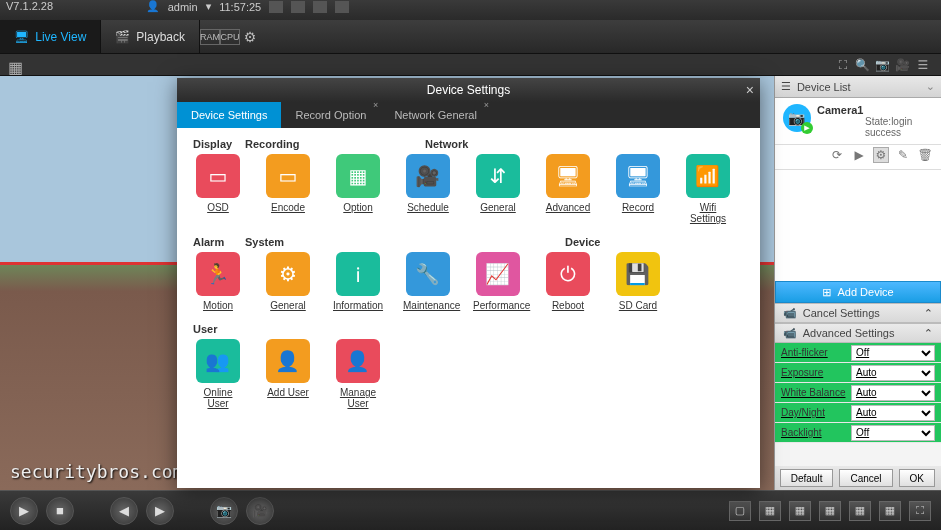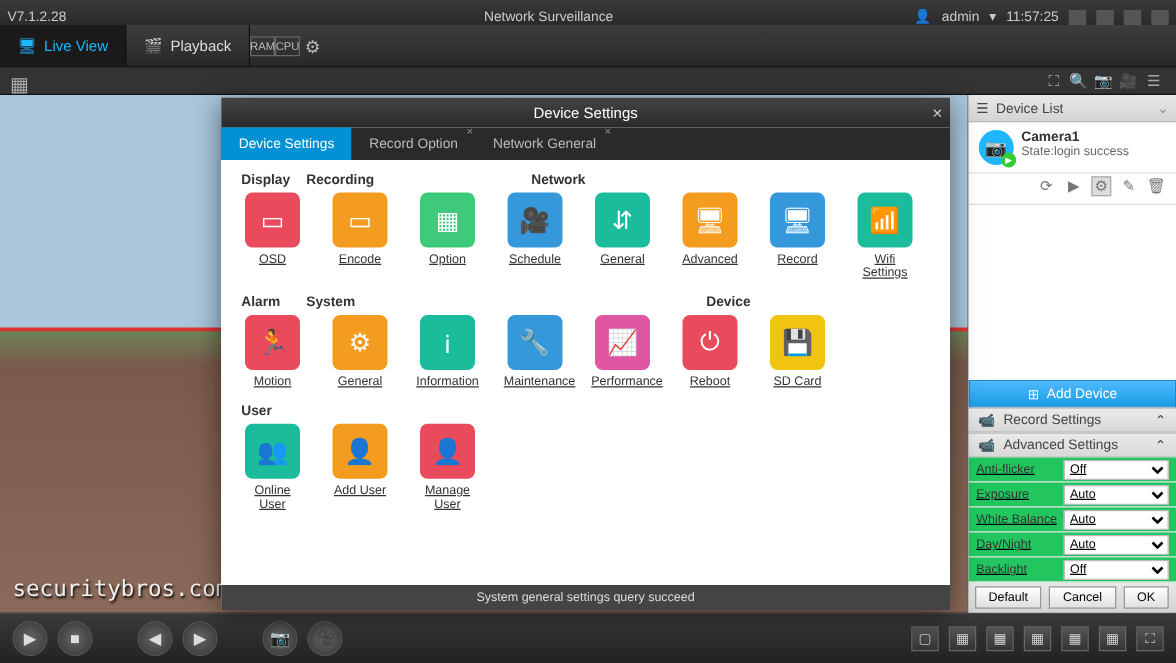--- a/index.html
+++ b/index.html
@@ -1,19 +1,19 @@
 <!DOCTYPE html>
 <html><head>
 <meta charset="utf-8">
 <style>
 * { margin:0; padding:0; box-sizing:border-box; font-family:Arial,sans-serif; }
 body { width:941px; height:530px; background:#2a2a2a; overflow:hidden; position:relative; }
 
 
-.titlebar { height:20px; background:linear-gradient(#3a3a3a,#2a2a2a); display:flex; align-items:flex-end; color:#ccc; font-size:11px; padding:0 6px; }
+.titlebar { height:20px; background:linear-gradient(#3a3a3a,#2a2a2a); display:flex; align-items:flex-start; color:#ccc; font-size:11px; padding:0 6px; }
 .titlebar .version { width:140px; }
 .titlebar .title { flex:1; text-align:center; }
 .titlebar .right { display:flex; gap:8px; align-items:center; }
 .titlebar .winbtn { width:14px; height:12px; background:#555; display:inline-block; }
 
 
 .toolbar { height:34px; background:linear-gradient(#3d3d3d,#282828); display:flex; align-items:center; color:#ddd; font-size:12px; border-bottom:1px solid #111; }
 .toolbar .tab { display:flex; align-items:center; gap:6px; padding:0 14px; height:100%; cursor:pointer; border-right:1px solid #111; }
 .toolbar .tab.active { color:#1fb6ff; background:#1a1a1a; }
 .toolbar .logo { flex:1; text-align:center; font-size:22px; font-weight:bold; color:#1fb6ff; letter-spacing:2px; }
@@ -55,48 +55,47 @@
 
 .rightpanel { width:167px; background:#f4f4f4; border-left:1px solid #999; display:flex; flex-direction:column; font-size:11px; }
 .panel-head { height:22px; background:linear-gradient(#e8e8e8,#d4d4d4); display:flex; align-items:center; padding:0 6px; border-bottom:1px solid #aaa; color:#444; }
 .panel-head .ic { margin-right:6px; }
 .panel-head .chev { margin-left:auto; color:#888; }
 .camera-item { padding:6px 8px; display:flex; gap:6px; background:#fff; border-bottom:1px solid #ddd; }
 .camera-item .cicon { width:28px; height:28px; border-radius:50%; background:#1fb6ff; display:flex; align-items:center; justify-content:center; color:#fff; font-size:14px; position:relative; }
 .camera-item .cicon::after { content:'▶'; position:absolute; bottom:-2px; right:-2px; background:#3c3; color:#fff; width:12px; height:12px; border-radius:50%; font-size:7px; display:flex; align-items:center; justify-content:center; }
 .camera-item .cinfo { flex:1; }
 .camera-item .cname { font-weight:bold; color:#333; }
-.camera-item .cstate { color:#666; font-size:10px; }
+.camera-item .cstate { color:#666; font-size:10px;margin-left:48px; }
 .camera-actions { display:flex; gap:6px; justify-content:flex-end; padding:2px 8px 6px; background:#fff; border-bottom:1px solid #ddd; }
 .camera-actions .ac { width:16px; height:16px; color:#777; display:flex; align-items:center; justify-content:center; font-size:12px; cursor:pointer; }
 .camera-actions .ac.active { background:#ddd; border:1px solid #aaa; }
 .filler { flex:1; background:#fff; }
 .add-device { height:22px; background:linear-gradient(#4db8ff,#1a9ee5); color:#fff; display:flex; align-items:center; justify-content:center; gap:6px; cursor:pointer; font-size:11px; border:1px solid #1a8acc; }
 .collapse-row { height:20px; background:linear-gradient(#eaeaea,#d8d8d8); display:flex; align-items:center; padding:0 8px; border-top:1px solid #bbb; border-bottom:1px solid #bbb; color:#444; }
 .collapse-row .ic { margin-right:6px; }
 .collapse-row .chev { margin-left:auto; }
 .settings-grid { background:#22c55e;text-decoration:underline; }
 .srow { display:flex; align-items:center; height:20px; padding:0 6px; border-bottom:1px solid #e8e8e8; }
 .srow .slabel { width:70px; color:#333; font-size:10px; }
 .srow select { flex:1; height:16px; font-size:10px; border:1px solid #bbb; background:#fff; }
-.rightpanel-footer { height:24px; background:linear-gradient(#e8e8e8,#d4d4d4); display:flex; align-items:center; justify-content:flex-end; gap:6px; padding:0 6px; }
+.rightpanel-footer { height:24px; background:linear-gradient(#e8e8e8,#d4d4d4); display:flex; align-items:center; justify-content:flex-end; gap:6px; padding:0 6px;margin-top:23px; }
 .rightpanel-footer button { font-size:10px; height:18px; padding:0 10px; border:1px solid #999; background:linear-gradient(#fff,#e0e0e0); cursor:pointer; }
 
 
 .controlbar { height:40px; background:linear-gradient(#3a3a3a,#222); display:flex; align-items:center; padding:0 10px; gap:8px; border-top:1px solid #555; }
 .controlbar .cbtn { width:28px; height:28px; border-radius:50%; background:radial-gradient(#666,#333); display:flex; align-items:center; justify-content:center; color:#ddd; font-size:13px; cursor:pointer; border:1px solid #555; }
 .controlbar .spacer { flex:1; }
 .controlbar .rbtn { width:22px; height:20px; background:linear-gradient(#555,#333); border:1px solid #666; display:flex; align-items:center; justify-content:center; color:#ccc; font-size:11px; cursor:pointer; }
 </style>
 </head>
 <body>
 
 <div class="titlebar">
   <div class="version">V7.1.2.28</div>
-  <div class="title">Network Surveillance</div>
   <div class="right">
     <span>👤</span>
     <span>admin</span>
     <span>▾</span>
     <span>11:57:25</span>
     <span class="winbtn"></span>
     <span class="winbtn"></span>
     <span class="winbtn"></span>
     <span class="winbtn"></span>
   </div>
@@ -237,21 +236,20 @@
           <div class="tile">
               <div class="ico c-orange">👤</div>
               <div class="lbl">Add User</div>
             </div>
           <div class="tile">
               <div class="ico c-red">👤</div>
               <div class="lbl">Manage User</div>
             </div>
         </div>
       </div>
-      <div class="modal-status">System general settings query succeed</div>
     </div>
   </div>
 
   <div class="rightpanel">
     <div class="panel-head">
       <span class="ic">☰</span>
       <span>Device List</span>
       <span class="chev">⌄</span>
     </div>
     <div class="camera-item">
@@ -268,21 +266,21 @@
       <div class="ac">✎</div>
       <div class="ac">🗑</div>
     </div>
     <div class="filler"></div>
     <div class="add-device">
       <span>⊞</span>
       <span>Add Device</span>
     </div>
     <div class="collapse-row">
       <span class="ic">📹</span>
-      <span>Record Settings</span>
+      <span>Cancel Settings</span>
       <span class="chev">⌃</span>
     </div>
     <div class="collapse-row">
       <span class="ic">📹</span>
       <span>Advanced Settings</span>
       <span class="chev">⌃</span>
     </div>
     <div class="settings-grid">
       <div class="srow">
           <div class="slabel">Anti-flicker</div>

